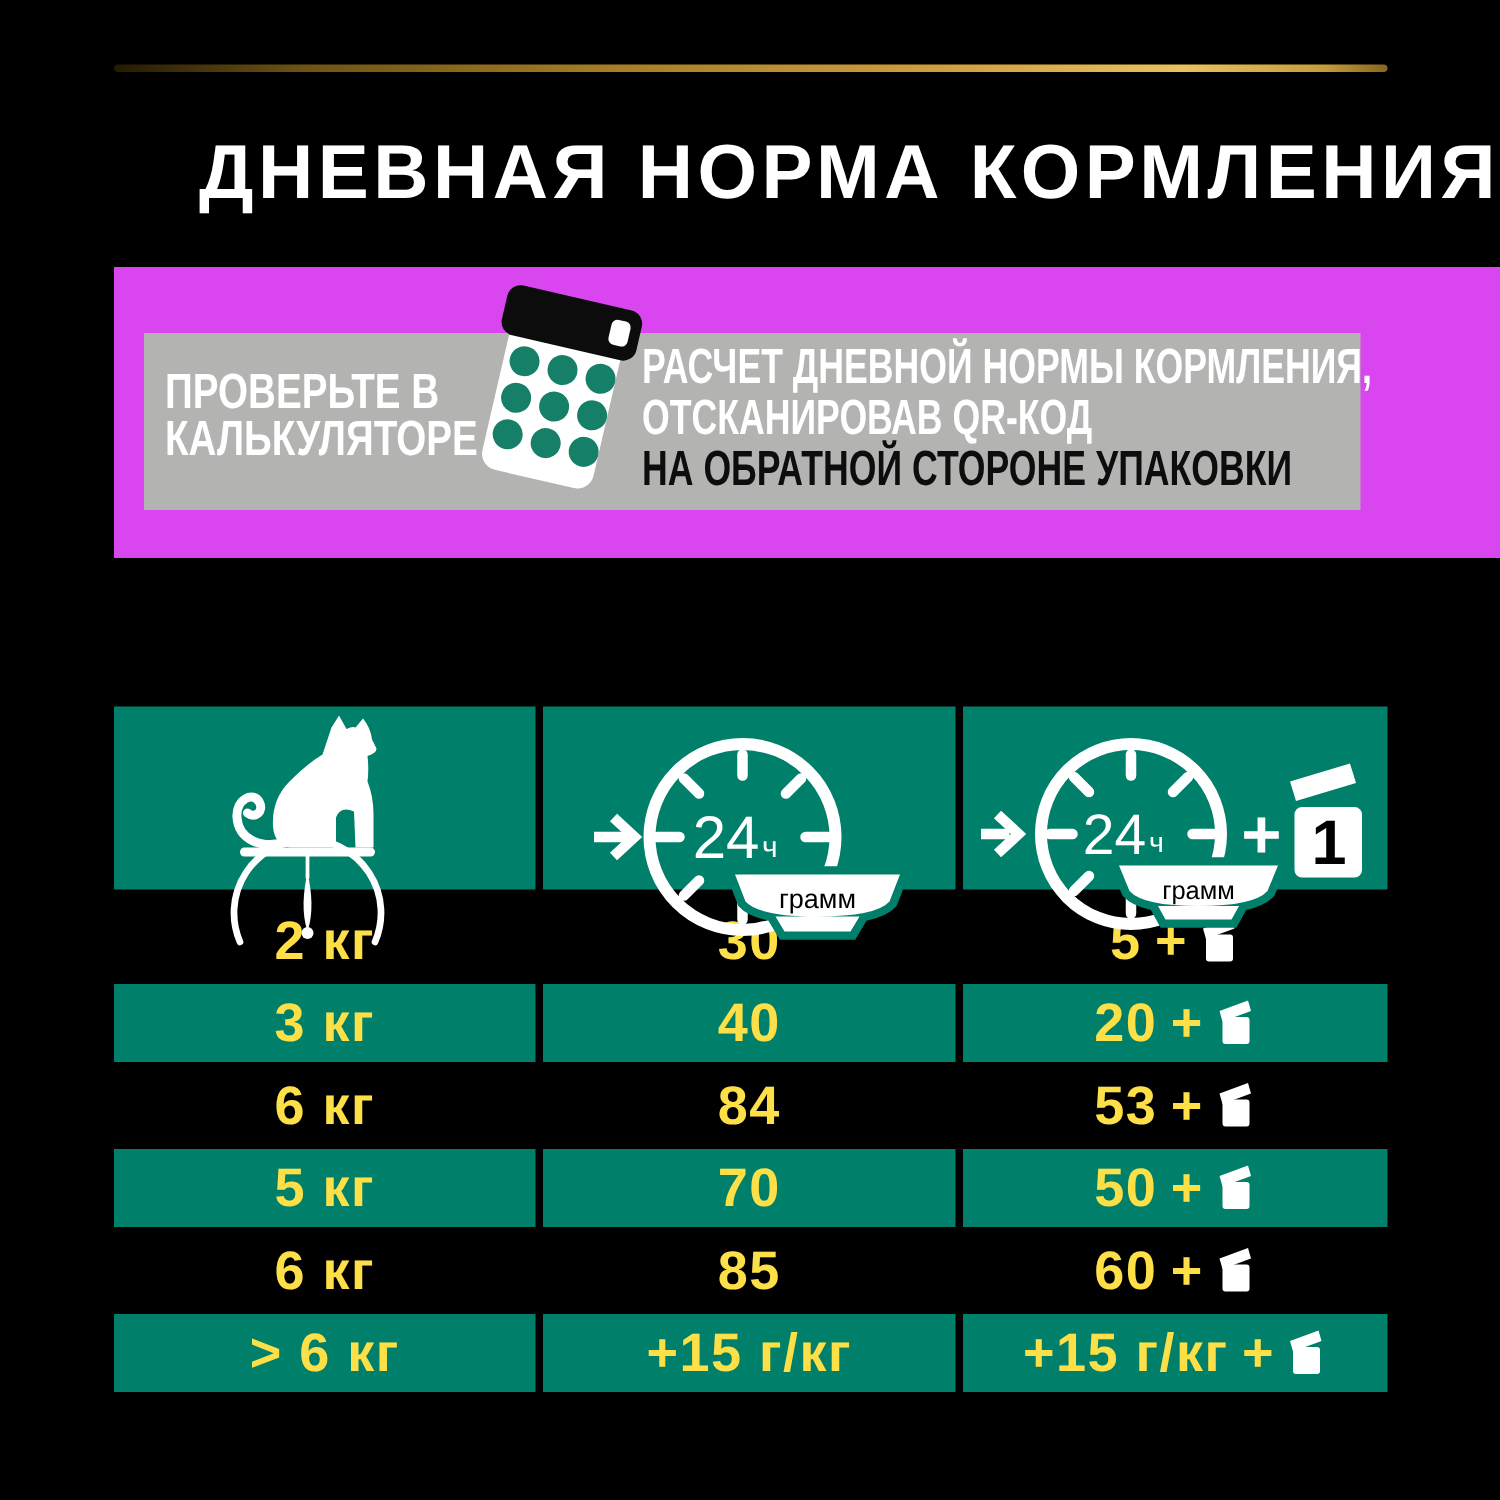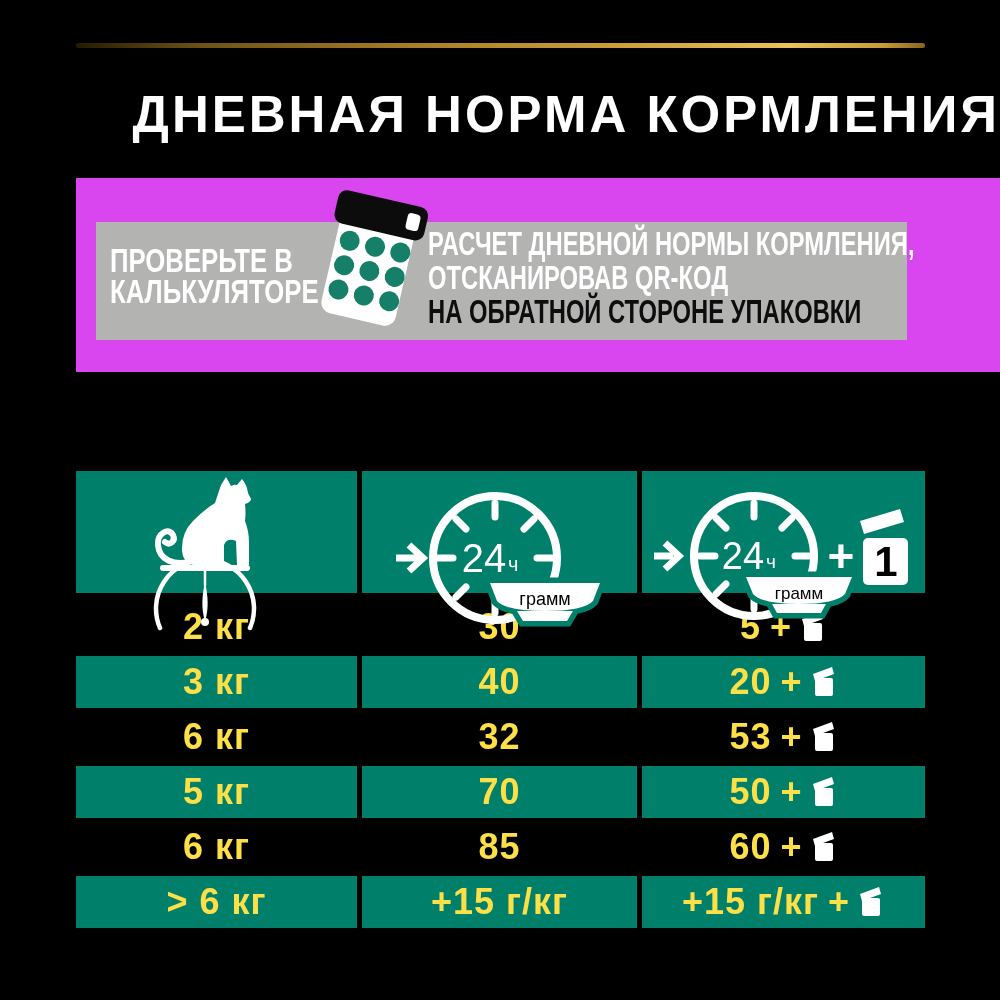--- a/index.html
+++ b/index.html
@@ -224,21 +224,21 @@
               </g>
             </svg>
         </div>
       </div>
 
       <div class="row">
         <div class="cell rc1">
             <span>6 кг</span>
           </div>
         <div class="cell rc2">
-            <span>32</span>
+            <span>84</span>
           </div>
         <div class="cell rc3">
           <span>53</span>
           <span>+</span>
           <svg class="pouch-sm" width="26" height="34" viewBox="0 0 26 34">
               <g fill="#fff">
                 <polygon points="1,11 20,4 22,11 3,18"></polygon>
                 <rect x="3" y="15" width="18" height="18" rx="2"></rect>
               </g>
             </svg>

